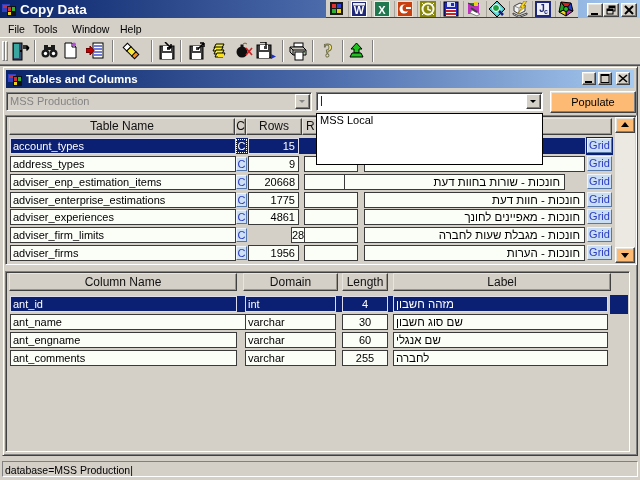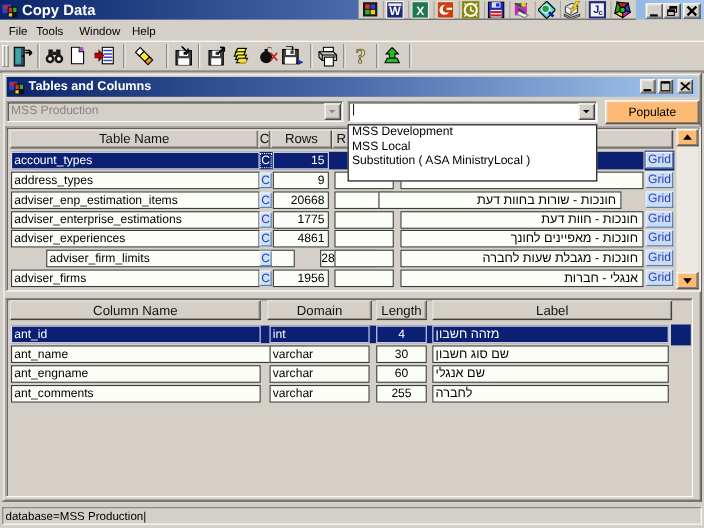--- a/index.html
+++ b/index.html
@@ -358,32 +358,32 @@
   <div class="cell" style="left:364px;top:192px;width:221px;height:16px;text-align:right;padding-right:4px;font-size:11.5px;">חונכות - חוות דעת</div>
   <div class="gridbtn" style="left:587px;top:192px;">Grid</div>
 
   <div class="cell" style="left:10px;top:209px;width:226px;height:16px;padding-left:2px;">adviser_experiences</div>
   <div class="cbtn" style="left:236px;top:210px;">C</div>
   <div class="cell" style="left:248px;top:209px;width:51px;height:16px;text-align:right;padding-right:3px;">4861</div>
   <div class="cell" style="left:304px;top:209px;width:54px;height:16px;"></div>
   <div class="cell" style="left:364px;top:209px;width:221px;height:16px;text-align:right;padding-right:4px;font-size:11.5px;">חונכות - מאפיינים לחונך</div>
   <div class="gridbtn" style="left:587px;top:209px;">Grid</div>
 
-  <div class="cell" style="left:10px;top:227px;width:226px;height:16px;padding-left:2px;margin-left:32px;">adviser_firm_limits</div>
+  <div class="cell" style="left:10px;top:227px;width:226px;height:16px;padding-left:2px;">adviser_firm_limits</div>
   <div class="cbtn" style="left:236px;top:228px;">C</div>
   <div class="cell" style="left:248px;top:227px;width:51px;height:16px;text-align:left;padding-right:3px;margin-left:43px;">286</div>
   <div class="cell" style="left:304px;top:227px;width:54px;height:16px;"></div>
   <div class="cell" style="left:364px;top:227px;width:221px;height:16px;text-align:right;padding-right:4px;font-size:11.5px;">חונכות - מגבלת שעות לחברה</div>
   <div class="gridbtn" style="left:587px;top:227px;">Grid</div>
 
   <div class="cell" style="left:10px;top:245px;width:226px;height:16px;padding-left:2px;">adviser_firms</div>
   <div class="cbtn" style="left:236px;top:246px;">C</div>
   <div class="cell" style="left:248px;top:245px;width:51px;height:16px;text-align:right;padding-right:3px;">1956</div>
   <div class="cell" style="left:304px;top:245px;width:54px;height:16px;"></div>
-  <div class="cell" style="left:364px;top:245px;width:221px;height:16px;text-align:right;padding-right:4px;font-size:11.5px;">אנגלי - חברות</div>
+  <div class="cell" style="left:364px;top:245px;width:221px;height:16px;text-align:right;padding-right:4px;font-size:11.5px;">חונכות - הערות</div>
   <div class="gridbtn" style="left:587px;top:245px;">Grid</div>
 </div>
 
 <div class="abs" style="left:615px;top:117px;width:20px;height:146px;background:#ece9e2;"></div>
 <div class="bvout abs" style="left:615px;top:117px;width:20px;height:16px;"><svg width="18" height="14">
       <path d="M9 4 L13 9 L5 9 Z" fill="#000"></path>
     </svg></div>
 <div class="bvout abs" style="left:615px;top:247px;width:20px;height:16px;"><svg width="18" height="14">
       <path d="M9 10 L13 5 L5 5 Z" fill="#000"></path>
     </svg></div>
@@ -413,21 +413,19 @@
   <div class="cell" style="left:342px;top:332px;width:46px;height:16px;text-align:center;">60</div>
   <div class="cell" style="left:393px;top:332px;width:215px;height:16px;padding-left:2px;font-size:11.5px;">שם אנגלי</div>
 
   <div class="cell" style="left:10px;top:350px;width:227px;height:16px;padding-left:2px;">ant_comments</div>
   <div class="cell" style="left:245px;top:350px;width:91px;height:16px;padding-left:2px;">varchar</div>
   <div class="cell" style="left:342px;top:350px;width:46px;height:16px;text-align:center;">255</div>
   <div class="cell" style="left:393px;top:350px;width:215px;height:16px;padding-left:2px;font-size:11.5px;">לחברה</div>
 </div>
 
 <div class="abs" style="left:316px;top:113px;width:227px;height:52px;background:#fff;border:1px solid #000;z-index:50;">
-  <div style="height:13px;line-height:13px;padding-left:3px;">MSS Development</div>
   <div style="height:13px;line-height:13px;padding-left:3px;">MSS Local</div>
-  <div style="height:13px;line-height:13px;padding-left:3px;">Substitution ( ASA MinistryLocal )</div>
 </div>
 
 <div class="abs" style="left:0;top:459px;width:640px;height:21px;background:#d4d0c8;"></div>
 <div class="abs" style="left:2px;top:461px;width:636px;height:16px;border:1px solid;border-color:#808080 #fff #fff #808080;">
   <div class="abs" style="left:2px;top:2px;font-size:10.5px;">database=MSS Production|</div>
 </div>
 
 </body></html>

